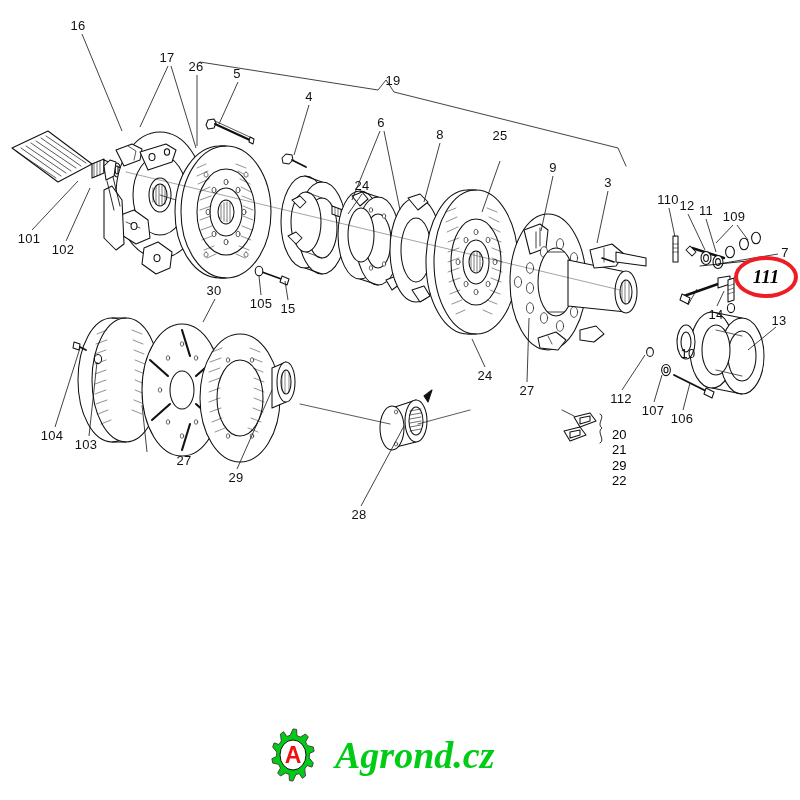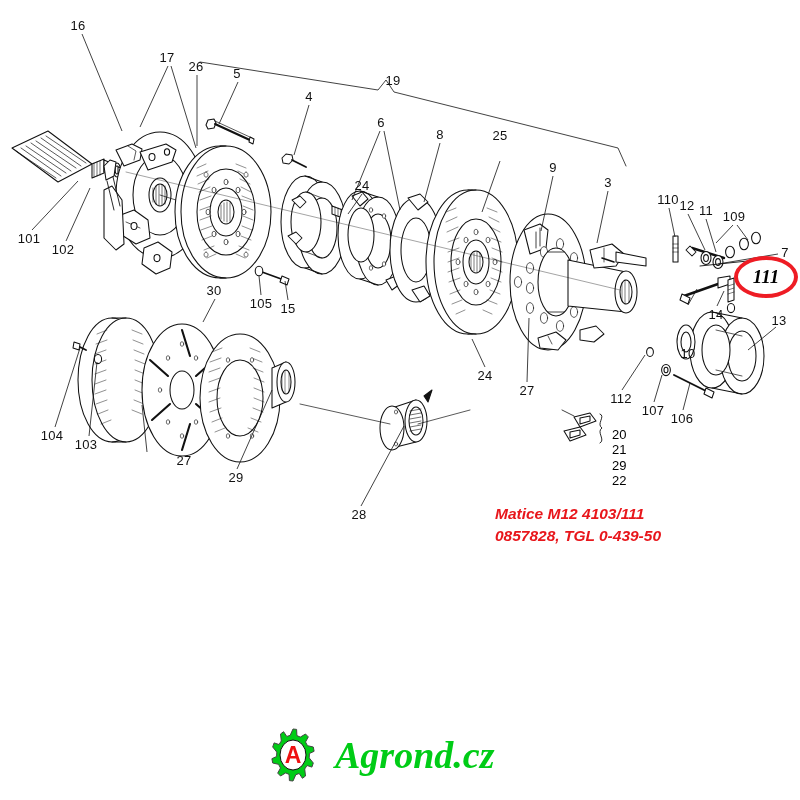--- a/index.html
+++ b/index.html
@@ -518,24 +518,20 @@
       <div>21</div>
       <div>29</div>
       <div>22</div>
     </div>
 
   <div class="hl" id="hl" style="left: 766px; top: 277px; width: 64px; height: 42px;">
     <span class="ring" style="border-color: rgb(238, 28, 36);"></span>
     <span class="txt" style="color: rgb(0, 0, 0);">111</span>
   </div>
 
-  <div class="caption" id="caption" style="left: 495px; top: 503px; color: rgb(232, 22, 27);">
-    <div>Matice M12 4103/111</div>
-    <div>0857828, TGL 0-439-50</div>
-  </div>
 
   <div id="logo" style="left: 265px; top: 727px;">
     <svg width="56" height="56" viewBox="0 0 56 56">
       <g id="gearg">
           <path d="M25.2,8.3L28.0,2.0L31.6,2.4L31.9,8.6L35.3,10.1L35.3,10.1L40.5,7.0L43.3,9.9L40.5,15.0L42.5,18.7L42.5,18.7L48.3,20.0L49.1,24.3L44.4,26.5L44.2,30.9L44.2,30.9L48.3,36.0L46.9,40.1L42.0,38.5L39.7,42.0L39.7,42.0L40.5,49.0L37.4,51.3L34.2,46.5L30.8,47.7L30.8,47.7L28.0,54.0L24.4,53.6L24.1,47.4L20.7,45.9L20.7,45.9L15.5,49.0L12.7,46.1L15.5,41.0L13.5,37.3L13.5,37.3L7.7,36.0L6.9,31.7L11.6,29.5L11.8,25.1L11.8,25.1L7.7,20.0L9.1,15.9L14.0,17.5L16.3,14.0L16.3,14.0L15.5,7.0L18.6,4.7L21.8,9.5L25.2,8.3Z" fill="#00cc16" stroke="#444" stroke-width="1"></path>
         </g>
       <ellipse cx="28" cy="28" rx="13" ry="15" fill="#ffffff" stroke="#111" stroke-width="1"></ellipse>
       <text id="gearletter" x="28" y="36" text-anchor="middle" font-family="Liberation Sans, sans-serif" font-size="23" font-weight="bold" fill="#ee1111">A</text>
     </svg>
     <span id="logoword" style="color: rgb(0, 204, 22); font-family: Liberation Serif, serif;">Agrond.cz</span>

